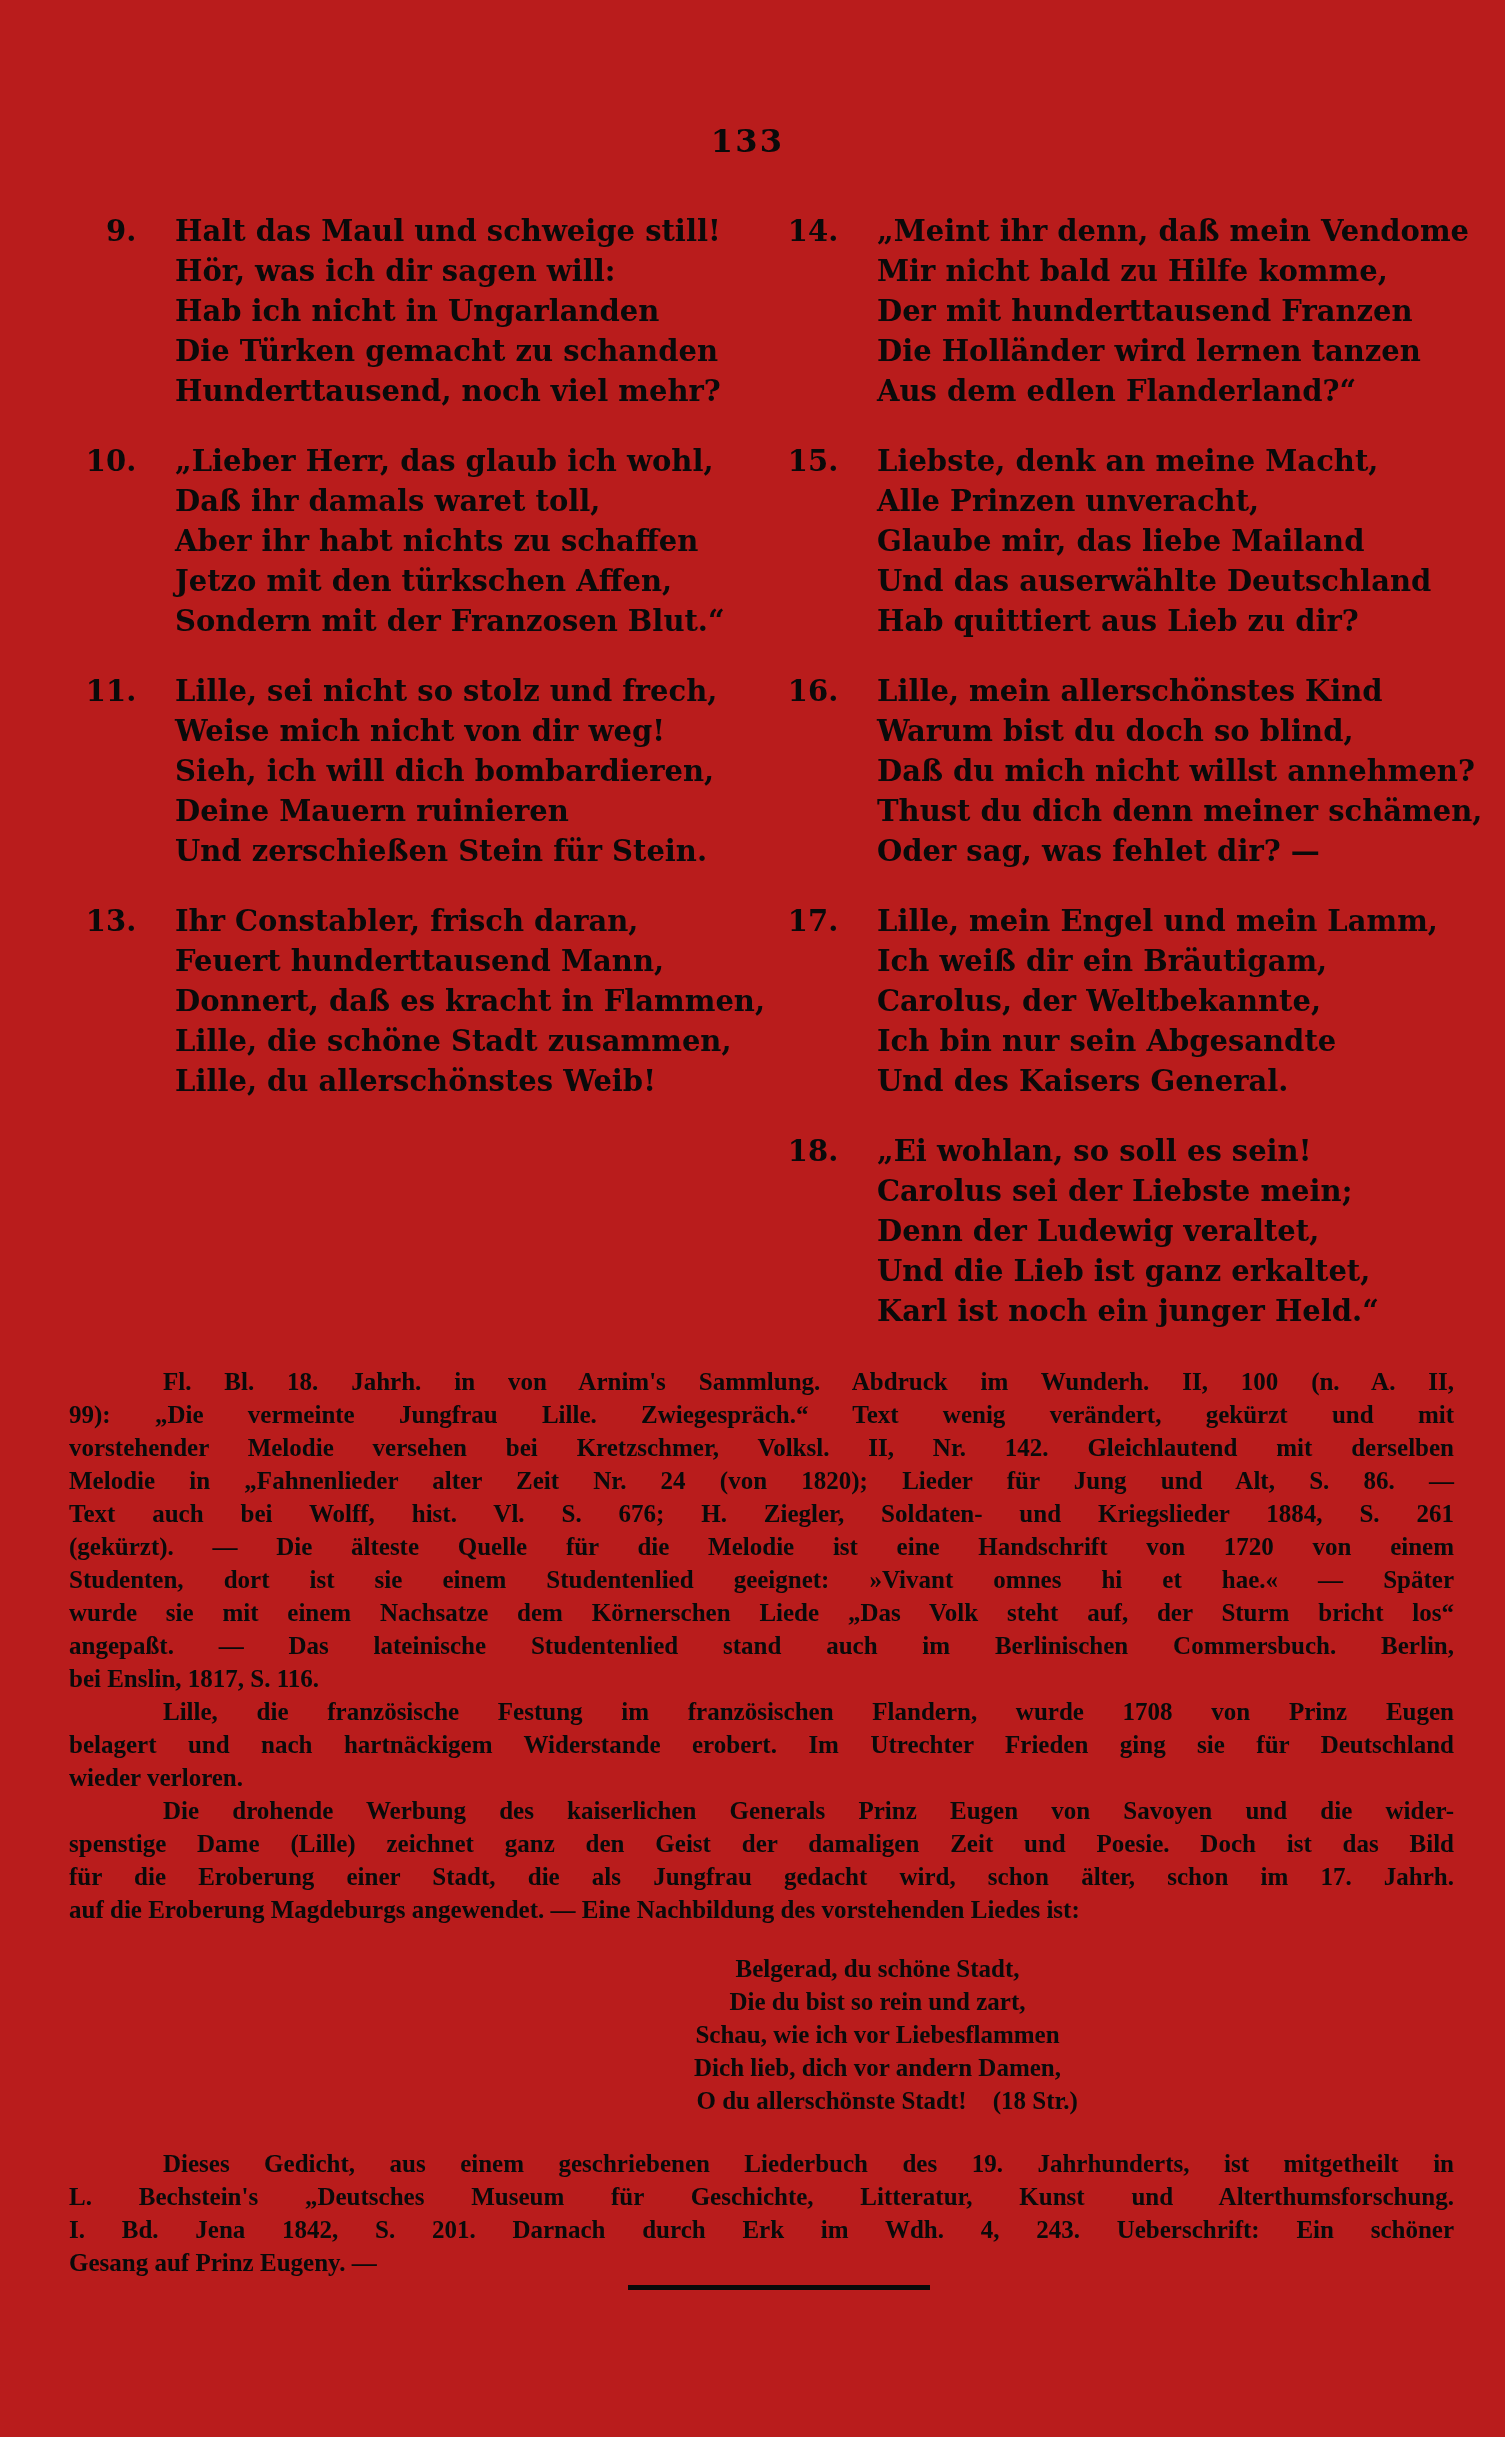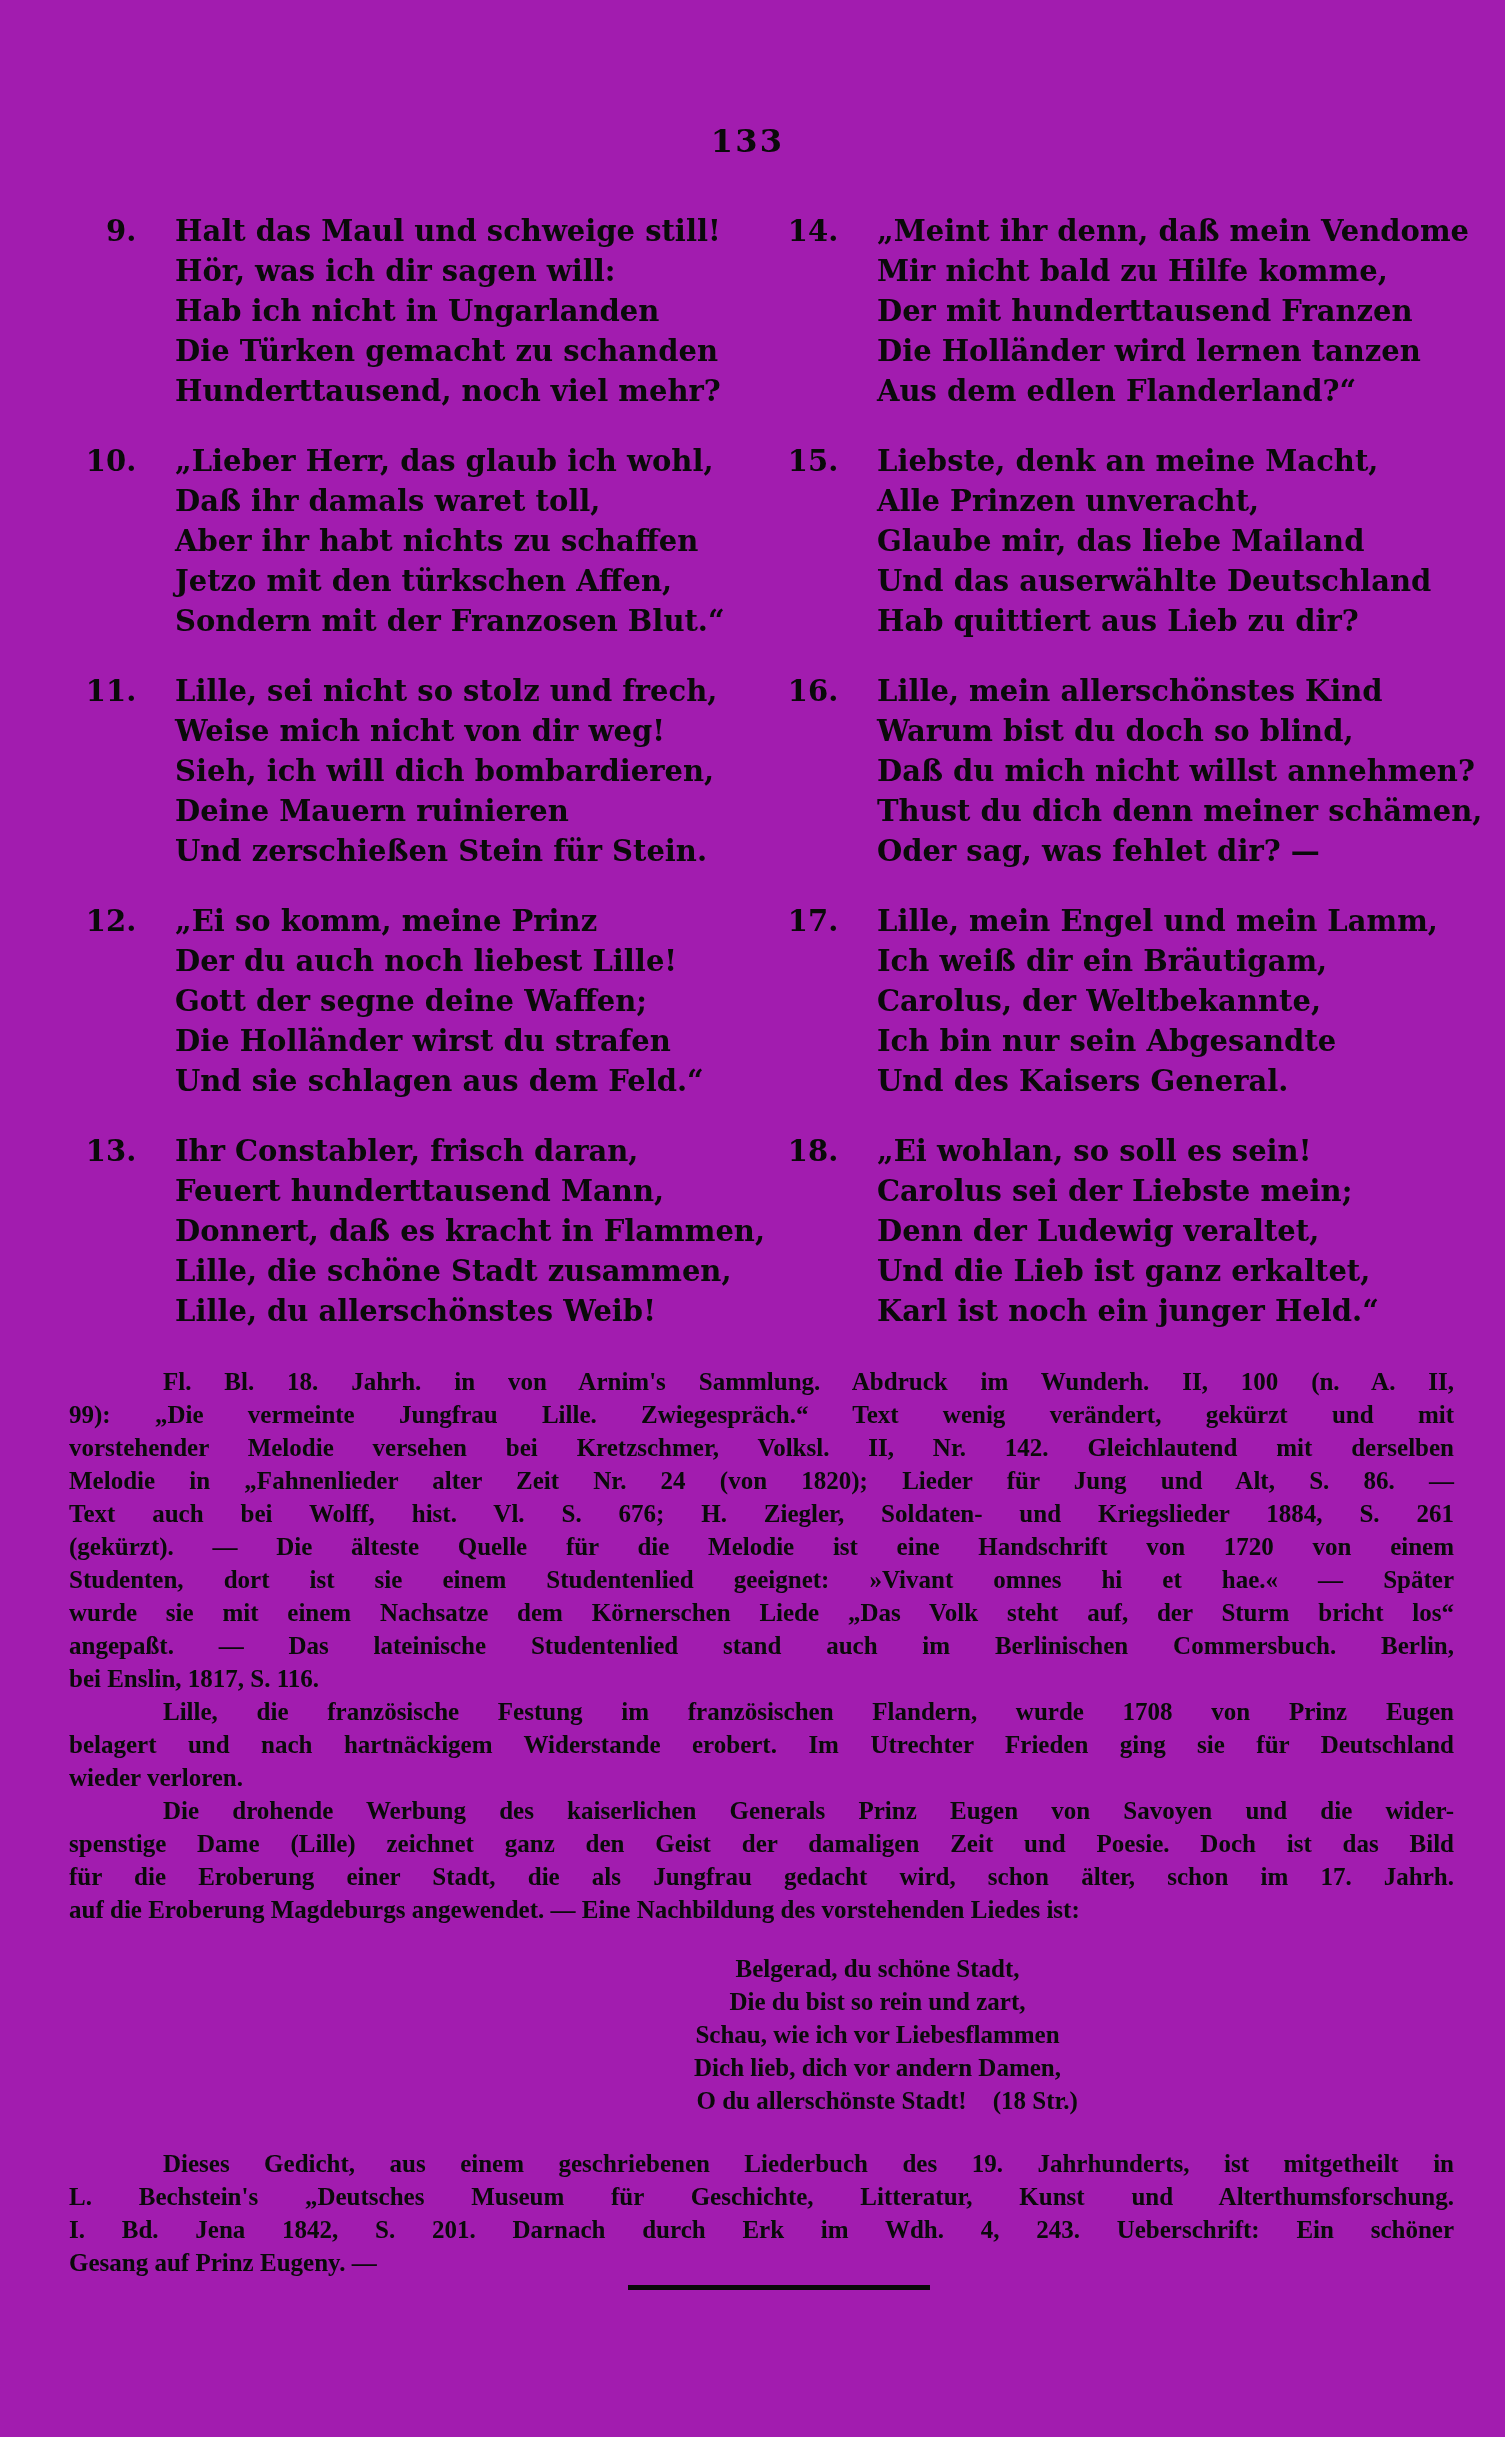--- a/index.html
+++ b/index.html
@@ -1,20 +1,20 @@
 <!DOCTYPE html>
 <html style="font-size:8.6px"><head>
 <meta charset="utf-8">
 <style>
   * { margin:0; padding:0; box-sizing:border-box; }
   html,body { background:#ffffff; }
   .page {
     position:relative;
     width:1506px; height:2438px;
-    background:#a21caf;
+    background:#b91c1c;
     color:#0a0a0a;
     font-family:"DejaVu Serif", serif;
     font-weight:700;
     overflow:hidden;
   }
   .page-number {
     position:absolute; top:122px; left:0; width:1495px;
     text-align:center; font-size:32px; letter-spacing:2.2px;
   }
   
@@ -83,30 +83,20 @@
         <div class="num">11.</div>
         <div class="lines">
           <div class="vline">Lille, sei nicht so stolz und frech,</div>
           <div class="vline">Weise mich nicht von dir weg!</div>
           <div class="vline">Sieh, ich will dich bombardieren,</div>
           <div class="vline">Deine Mauern ruinieren</div>
           <div class="vline">Und zerschießen Stein für Stein.</div>
         </div>
       </div>
 
-      <div class="stanza">
-        <div class="num">12.</div>
-        <div class="lines">
-          <div class="vline">„Ei so komm, meine Prinz</div>
-          <div class="vline">Der du auch noch liebest Lille!</div>
-          <div class="vline">Gott der segne deine Waffen;</div>
-          <div class="vline">Die Holländer wirst du strafen</div>
-          <div class="vline">Und sie schlagen aus dem Feld.“</div>
-        </div>
-      </div>
 
       <div class="stanza">
         <div class="num">13.</div>
         <div class="lines">
           <div class="vline">Ihr Constabler, frisch daran,</div>
           <div class="vline">Feuert hunderttausend Mann,</div>
           <div class="vline">Donnert, daß es kracht in Flammen,</div>
           <div class="vline">Lille, die schöne Stadt zusammen,</div>
           <div class="vline">Lille, du allerschönstes Weib!</div>
         </div>

